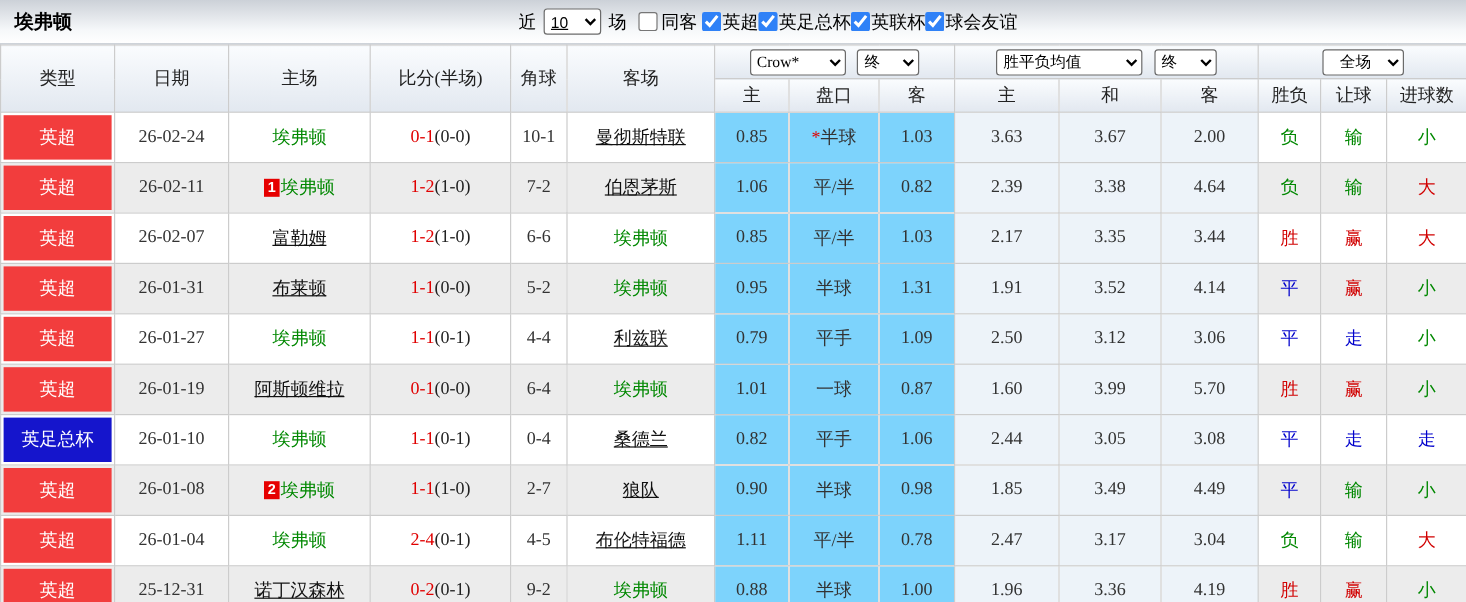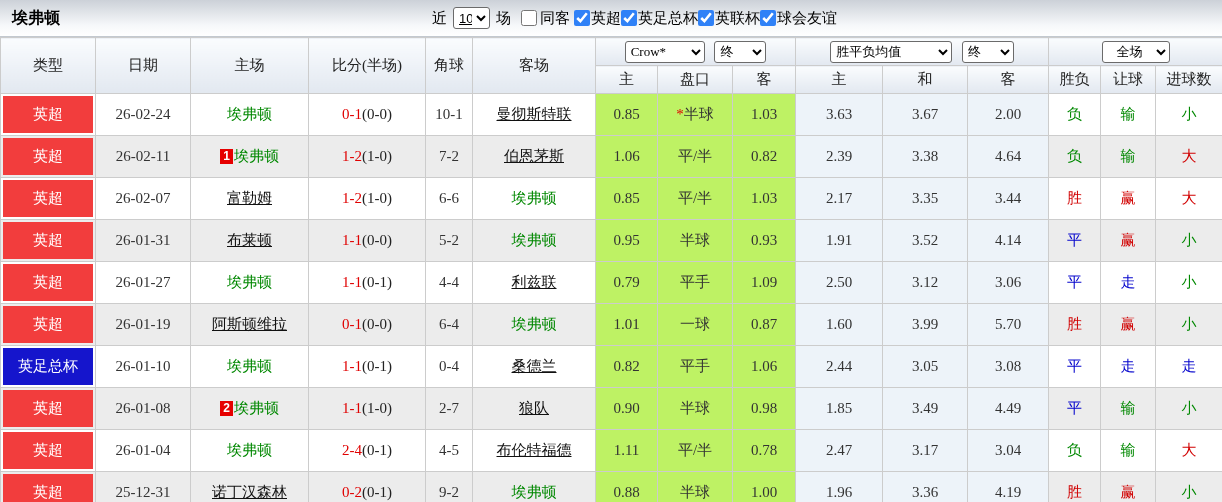--- a/index.html
+++ b/index.html
@@ -19,38 +19,38 @@
   .controls {
     position:absolute; left:428px; top:0; height:100%;
     display:flex; align-items:center; font-size:15px; color:#000; white-space:nowrap;
   }
   .controls .lbl { margin:0 4px; }
   select {
     font-family:"Liberation Sans","DejaVu Sans",sans-serif;
     font-size:13px; height:22px; background:#fff;
     border:1px solid #6b6b6b; border-radius:3px; padding:0 1px;
   }
-  .sel-recent { width:37px; margin:0 2px;text-decoration:underline; }
+  .sel-recent { width:48px; margin:0 2px;text-decoration:underline; }
   input[type=checkbox] { width:16px; height:16px; accent-color:#2f81f7; margin:0 3px 0 6px; vertical-align:middle; }
   .filters { display:flex; align-items:center; margin-left:4px; }
   .filters label { display:flex; align-items:center; cursor:pointer; }
   .filters input[type=checkbox] { margin:0 1px 0 0; }
   
   table { border-collapse:collapse; table-layout:fixed; width:1222px; }
   th, td { border:1px solid #cccccc; text-align:center; vertical-align:middle; overflow:hidden; padding:0; }
   thead th {
     background:linear-gradient(#fafcfe, #e2e8f0);
     font-weight:normal; font-size:15px; color:#222; height:27px;
   }
   thead tr.sub-row th { height:27px; }
   .grp select { margin:0 3px; }
   .sel-prov { width:80px;font-family:Liberation Serif, serif; } .sel-time { width:52px; } .sel-avg { width:122px; } .sel-scope { width:68px;text-align:center; }
   tbody td { height:37px; font-size:15px; color:#333; background:#fff; }
   tbody tr:nth-child(even) td { background:#ececec; }
-  tbody tr td.crow { background:#bef264; }
+  tbody tr td.crow { background:#7dd3fc; }
   tbody tr td.avg  { background:#edf3f9; }
   td.type-cell { padding:2px; }
   .type-badge {
     display:flex; align-items:center; justify-content:center;
     width:100%; height:100%; box-sizing:border-box;
     color:#fff; font-size:15px;
   }
   .team-green { color:#008800; }
   .team-black { color:#111;text-decoration:underline; }
   .card-badge {
@@ -211,21 +211,21 @@
           <td class="type-cell">
             <div class="type-badge" style="background: rgb(242, 61, 61);">英超</div>
           </td>
           <td>26-01-31</td>
           <td><span class="team-black">布莱顿</span></td>
           <td><span class="score-full">1-1</span><span class="score-half">(0-0)</span></td>
           <td>5-2</td>
           <td><span class="team-green">埃弗顿</span></td>
           <td class="crow">0.95</td>
           <td class="crow">半球</td>
-          <td class="crow">0.93</td>
+          <td class="crow">1.31</td>
           <td class="avg">1.91</td>
           <td class="avg">3.52</td>
           <td class="avg">4.14</td>
           <td class="c-blue">平</td>
           <td class="c-red">赢</td>
           <td class="c-green">小</td>
         </tr>
         <tr>
           <td class="type-cell">
             <div class="type-badge" style="background: rgb(242, 61, 61);">英超</div>

